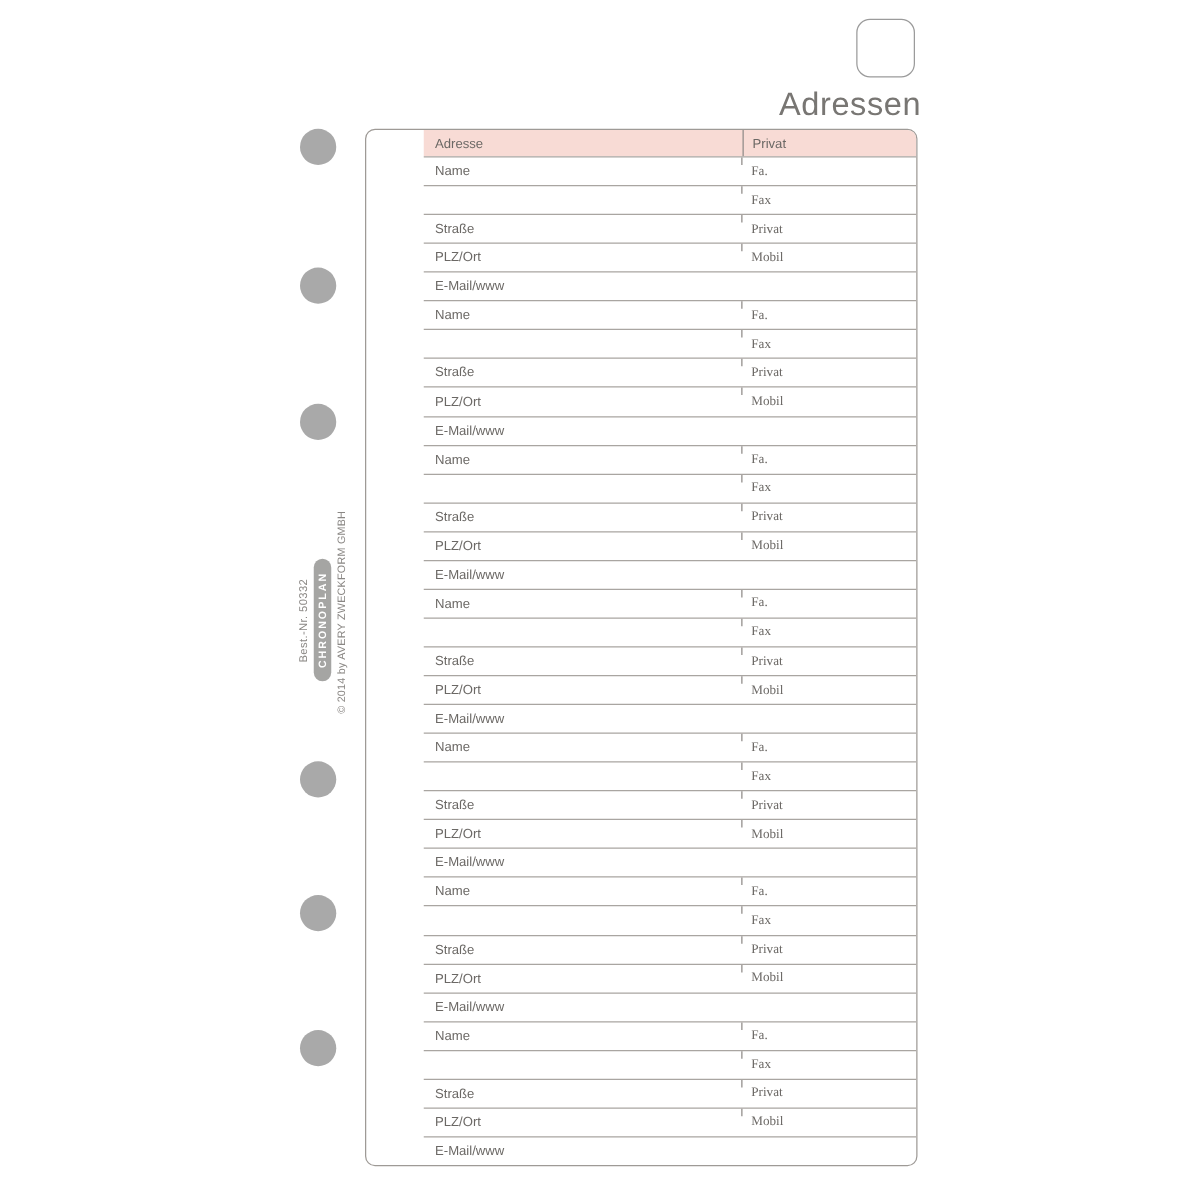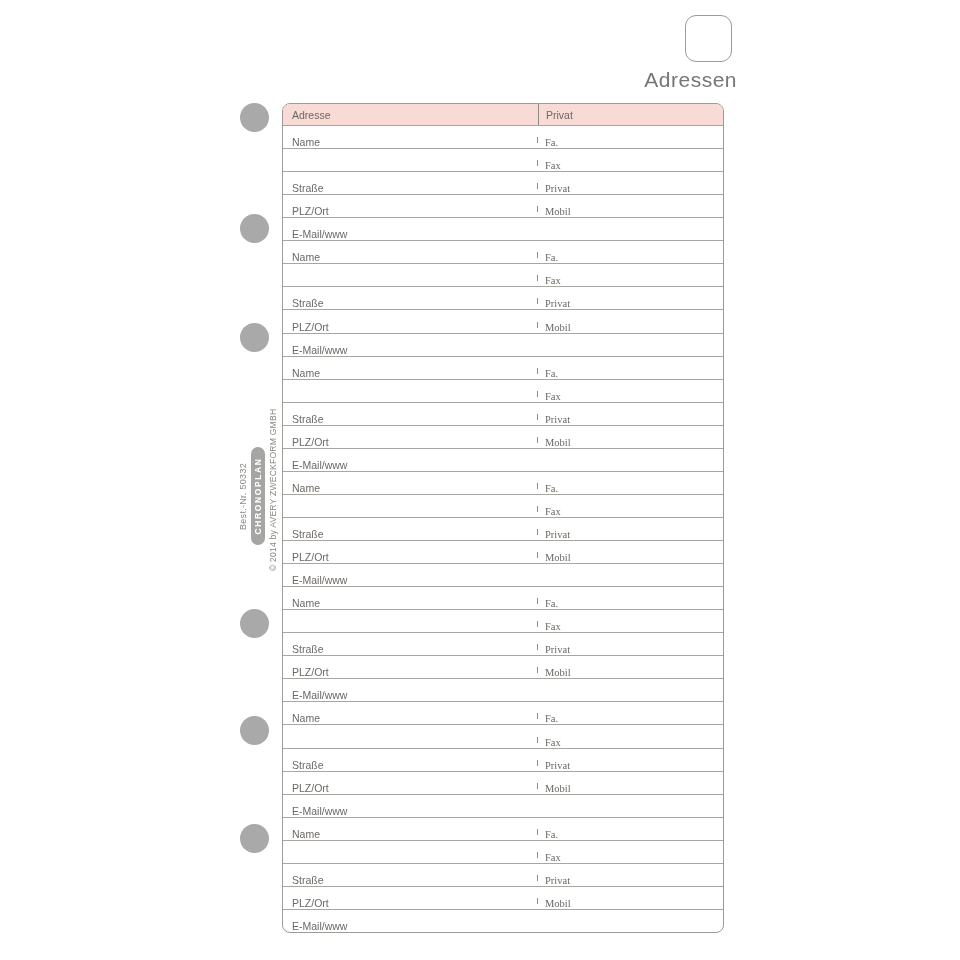--- a/index.html
+++ b/index.html
@@ -10,47 +10,47 @@
   
   .hole { position:absolute; left:240px; width:29px; height:29px; border-radius:50%;
           background: var(--hole-gray, #a9a9a9); }
   .hole.h1 { top:103px; } .hole.h2 { top:214px; } .hole.h3 { top:323px; }
   .hole.h4 { top:609px; } .hole.h5 { top:716px; } .hole.h6 { top:824px; }
 
   
   .tab-box { position:absolute; left:685px; top:15px; width:47px; height:47px;
              border:1.5px solid #9b9b9b; border-radius:11px; background:#ffffff; }
   .page-title { position:absolute; left:532px; top:68px; width:205px; text-align:right;
-                font-size:21px; letter-spacing:0.5px; color: var(--title-text, #787673); }
+                font-size:26px; letter-spacing:0.5px; color: var(--title-text, #787673); }
 
   
   .vtext { position:absolute; white-space:nowrap; transform:rotate(-90deg);
            font-size:9px; color:#8a8784; }
   .v-ordernr   { left:204px; top:490px; width:78px;  height:13px; line-height:13px;
                  text-align:center; letter-spacing:0.3px; }
   .v-brand     { left:209px; top:489px; width:98px;  height:14px; line-height:14px;
                  text-align:center; background: var(--brand-bg, #a5a5a3);
                  color: var(--brand-text, #ffffff); border-radius:7px;
                  font-size:8.5px; font-weight:bold; letter-spacing:1.6px; }
   .v-copyright { left:197px; top:488px; width:153px; height:13px; line-height:13px;
                  text-align:center; font-size:8.6px; letter-spacing:0.2px; }
 
   
-  .addr-table { position:absolute; left:282px; top:103px; width:442px; height:830px;
+  .addr-table { position:absolute; left:292px; top:103px; width:442px; height:830px;
                 border:1px solid var(--border, #9e9a96); border-radius:8px;
-                overflow:hidden; display:flex; flex-direction:column; background:#ffffff; }
+                overflow:hidden; display:flex; flex-direction:column; background:#ffffff;padding-left:46px; }
   .header-row { flex:none; height:21px; display:flex; font-size:10.5px;
                 background: var(--header-bg, #f8dbd5); }
   .hcell-left  { width:255px; padding-left:9px; display:flex; align-items:center; }
   .hcell-right { flex:1; border-left:1px solid var(--divider, #8f8b88);
                  padding-left:7px; display:flex; align-items:center; }
   #blocks-container { flex:1; display:flex; flex-direction:column; }
   .block { flex:1; display:flex; flex-direction:column; }
   .frow  { flex:1; display:flex; font-size:10.5px;
-           border-top:1px solid var(--grid-line, #a9a5a1);align-items:flex-end; }
+           border-top:1px solid var(--grid-line, #a9a5a1); }
   .cell-left  { width:255px; padding-left:9px; display:flex; align-items:center; }
   .cell-right { flex:1; padding-left:7px; display:flex; align-items:center;
                 position:relative;font-family:Liberation Serif, serif; }
   .cell-right::before { content:""; position:absolute; left:-1px; top:0; width:1px;
                         height:6px; background: var(--divider, #8f8b88); }
   .frow.full .cell-left { width:auto; flex:1; }
 </style>
 </head>
 <body style="--header-bg: #f8dbd5; --grid-line: #a9a5a1; --border: #9e9a96; --divider: #8f8b88; --label-text: #6b6865; --title-text: #787673; --hole-gray: #a9a9a9; --brand-bg: #a5a5a3; --brand-text: #ffffff;">
 

